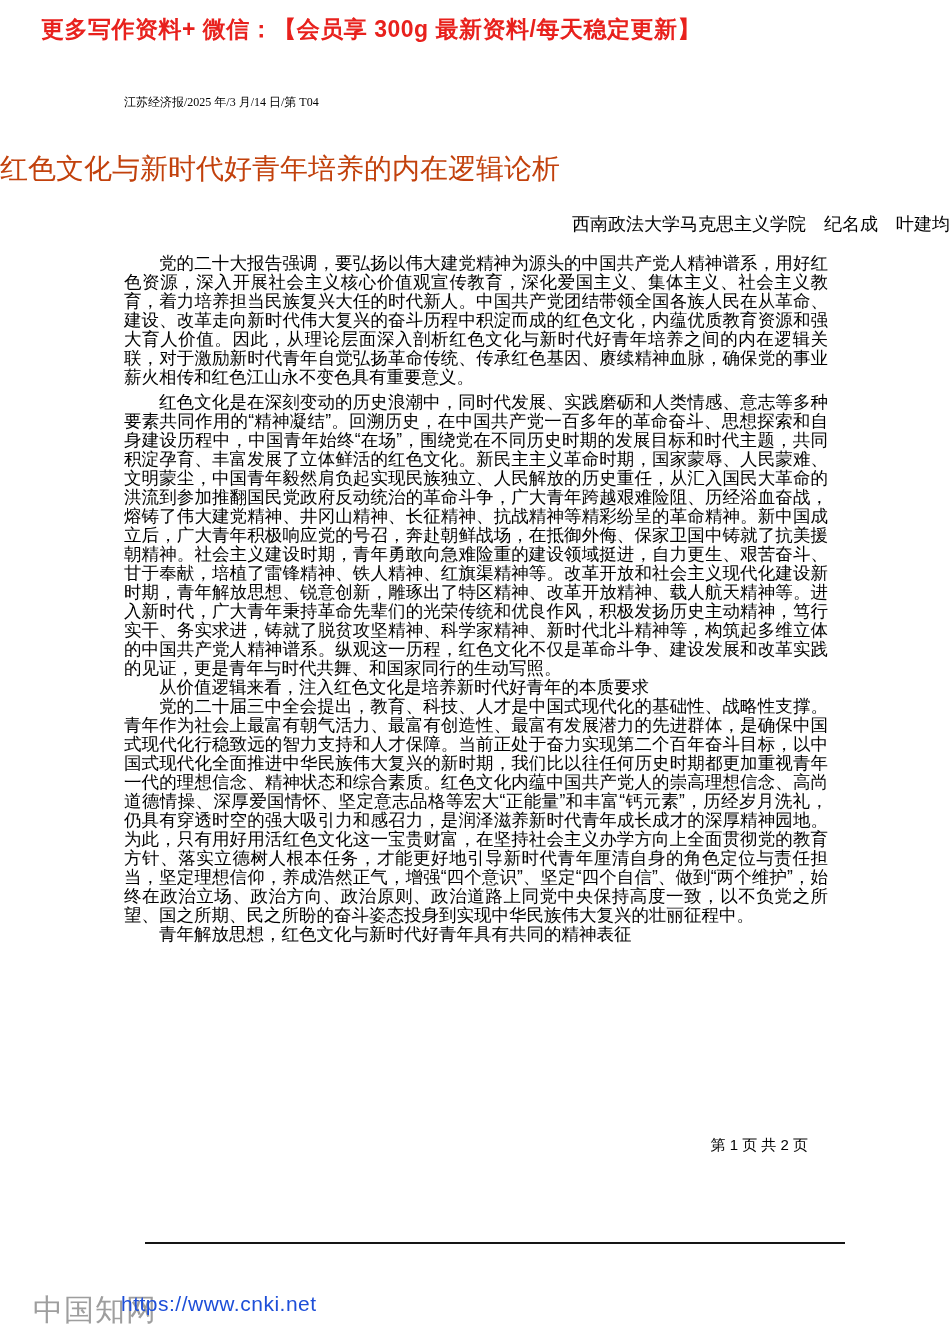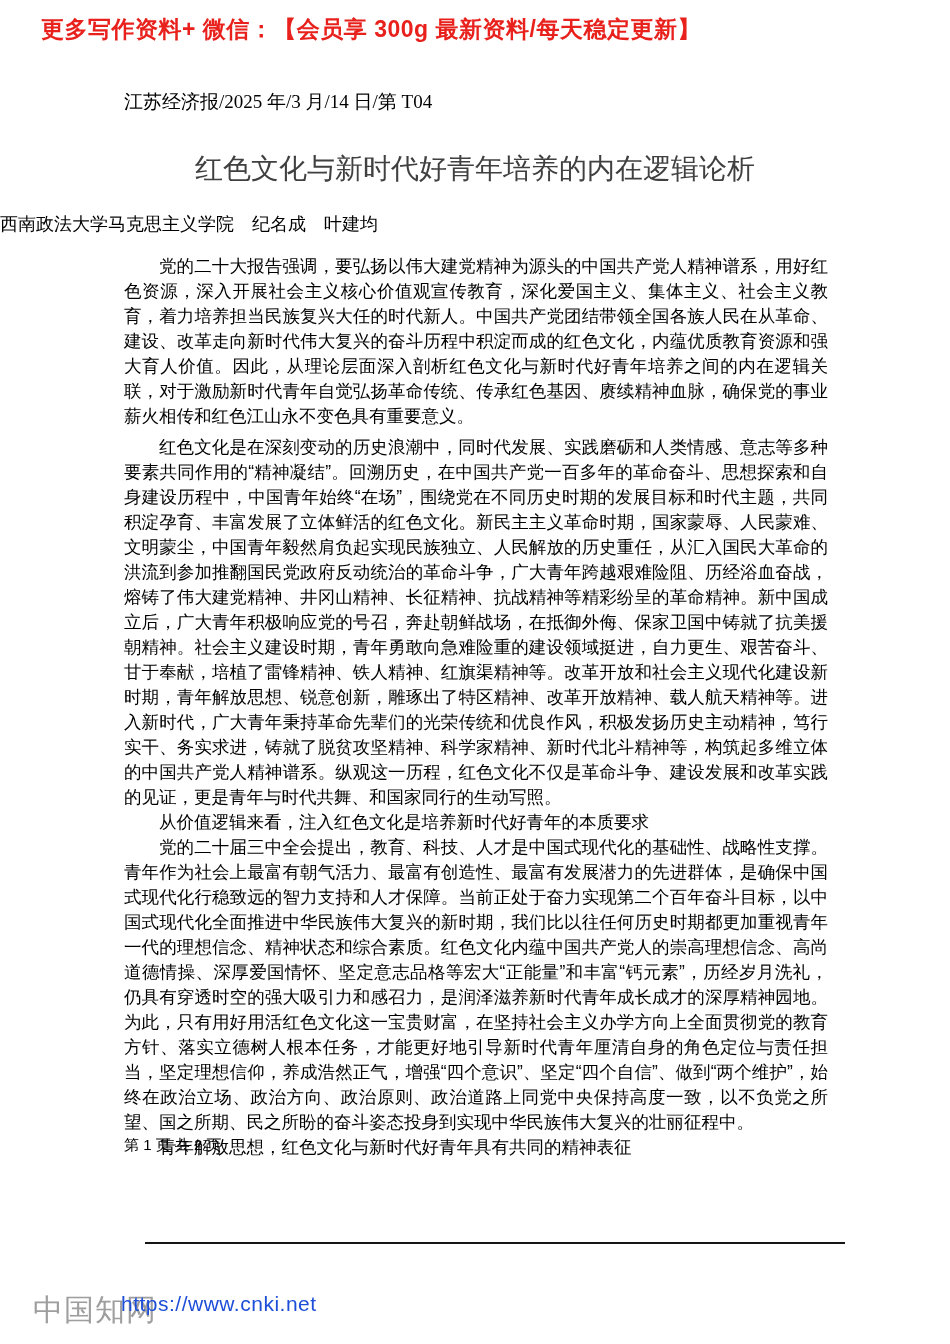--- a/index.html
+++ b/index.html
@@ -24,68 +24,68 @@
       font-weight: 700;
       color: #e8211d;
       letter-spacing: 0.5px;
       white-space: nowrap;
     }
     .source {
       position: absolute;
       top: 90px;
       left: 124px;
       font-family: "Liberation Serif", "DejaVu Serif", serif;
-      font-size: 19px;
+      font-size: 12px;
       line-height: 24px;
       color: #000000;
     }
     .title {
       position: absolute;
       top: 150px;
       left: 0;
       width: 100%;
       margin: 0;
-      text-align: center;
+      text-align: left;
       font-size: 28px;
       font-weight: 400;
-      color: #404040;
+      color: #c2410c;
     }
     .byline {
       position: absolute;
       top: 212px;
       left: 0;
       width: 100%;
-      text-align: left;
+      text-align: right;
       font-size: 18px;
       color: #000000;
     }
     .article-body {
       position: absolute;
       top: 254px;
       left: 124px;
       width: 704px;
       font-size: 17.5px;
-      line-height: 25px;
+      line-height: 19px;
       text-align: justify;
       text-justify: inter-ideograph;
       color: #000000;
     }
     .article-body p {
       margin: 0;
       text-indent: 2em;
     }
     .article-body p.gap-top {
       margin-top: 6px;
     }
     .pagenum {
       position: absolute;
       top: 1136px;
       left: 124px;
       width: 684px;
-      text-align: left;
+      text-align: right;
       font-size: 15px;
       color: #000000;
     }
     .rule {
       position: absolute;
       top: 1242px;
       left: 145px;
       width: 700px;
       height: 2px;
       background: #151515;

